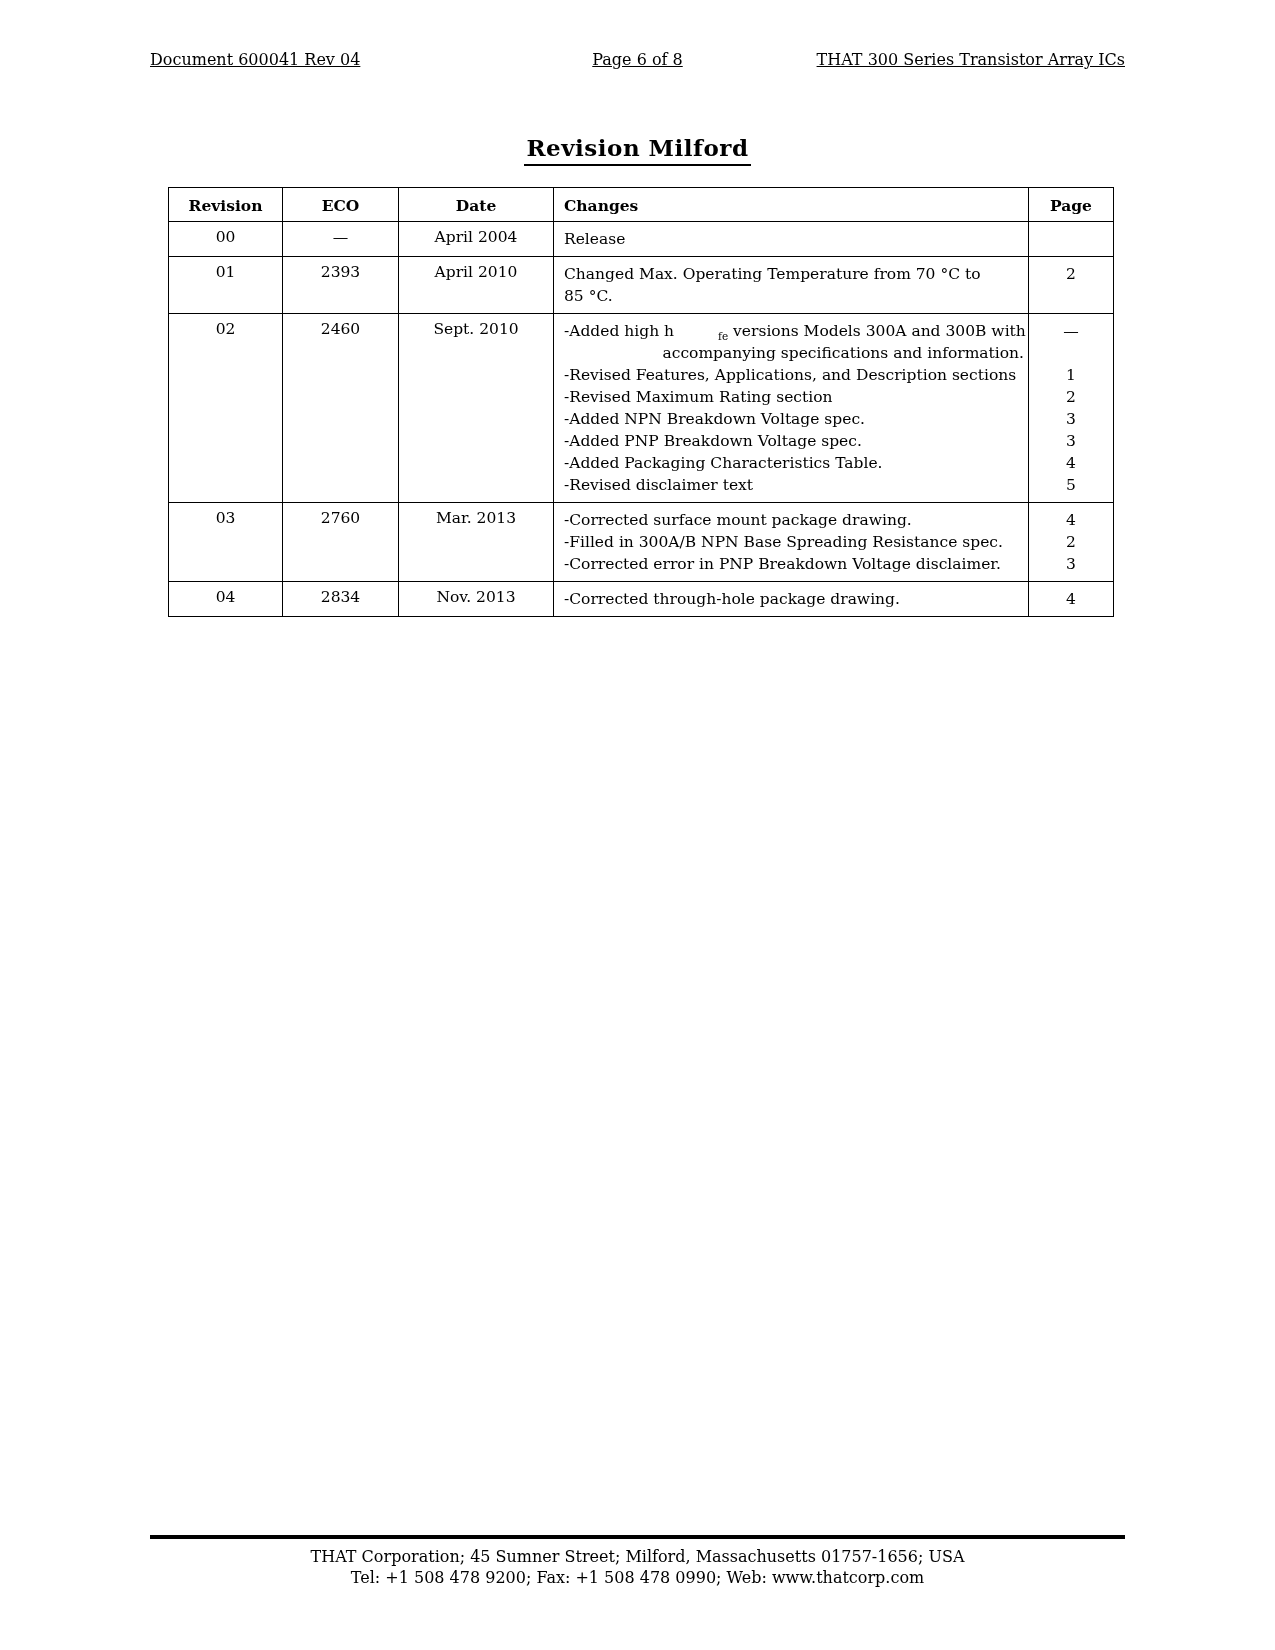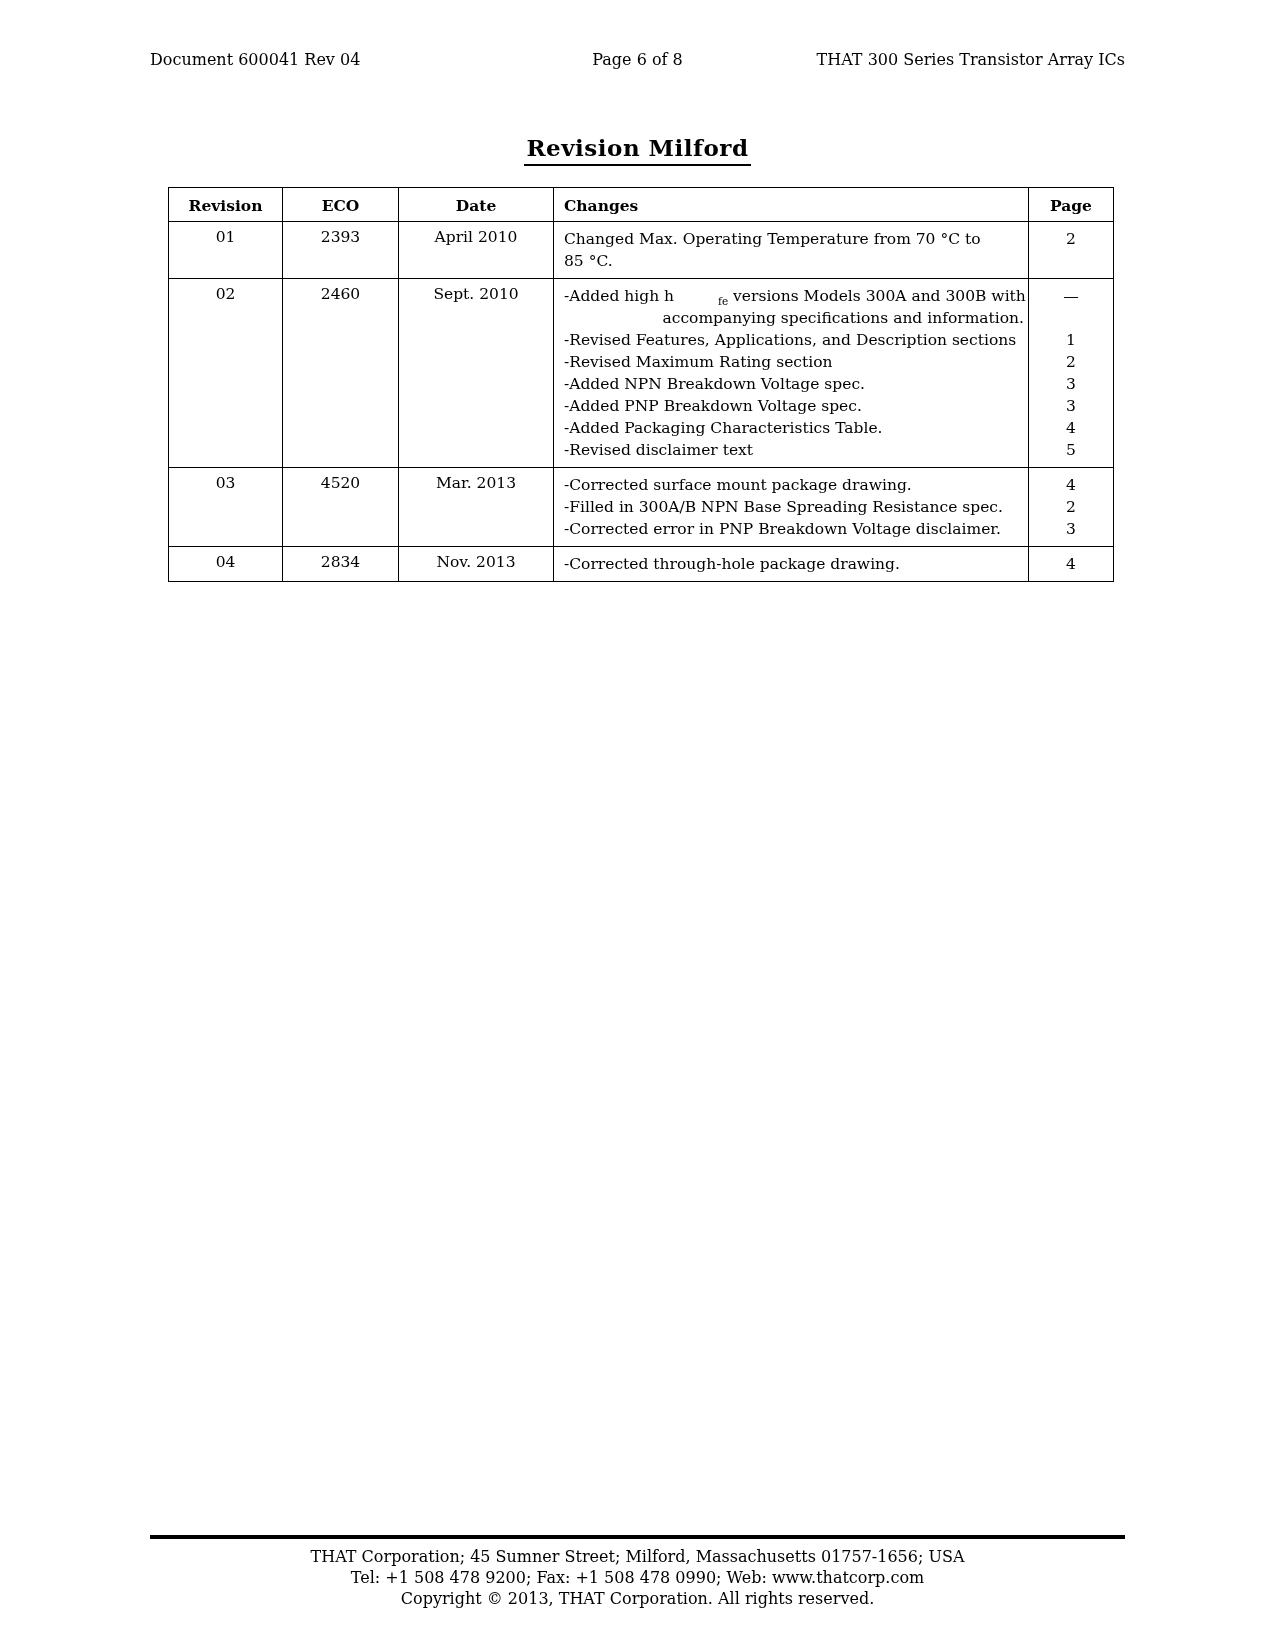--- a/index.html
+++ b/index.html
@@ -19,20 +19,21 @@
 
   
   .page-header {
     position: absolute;
     top: 50px;
     left: 150px;
     width: 975px;
     display: flex;
     font-size: 16px;
     line-height: 20px;
+    text-decoration: underline;
   }
   .page-header .seg { flex: 1; }
   .page-header .seg.left   { text-align: left; }
   .page-header .seg.center { text-align: center; flex: 0 0 auto; }
   .page-header .seg.right  { text-align: right; }
 
   
   .doc-title-wrap {
     position: absolute;
     top: 134px;
@@ -136,20 +137,31 @@
       <tr>
         <th>Revision</th>
         <th>ECO</th>
         <th>Date</th>
         <th class="h-changes">Changes</th>
         <th>Page</th>
       </tr>
     </thead>
     <tbody>
 
+      <tr>
+        <td class="c-rev">00</td>
+        <td class="c-eco">—</td>
+        <td class="c-date">April 2004</td>
+        <td class="c-changes">
+          <div class="line">Release</div>
+        </td>
+        <td class="c-page">
+          <div class="line"></div>
+        </td>
+      </tr>
 
       <tr>
         <td class="c-rev">01</td>
         <td class="c-eco">2393</td>
         <td class="c-date">April 2010</td>
         <td class="c-changes">
           <div class="line">Changed Max. Operating Temperature from 70 °C to</div>
           <div class="line">85 °C.</div>
         </td>
         <td class="c-page">
@@ -179,21 +191,21 @@
           <div class="line">2</div>
           <div class="line">3</div>
           <div class="line">3</div>
           <div class="line">4</div>
           <div class="line">5</div>
         </td>
       </tr>
 
       <tr>
         <td class="c-rev">03</td>
-        <td class="c-eco">4520</td>
+        <td class="c-eco">2760</td>
         <td class="c-date">Mar. 2013</td>
         <td class="c-changes">
           <div class="line">-Corrected surface mount package drawing.</div>
           <div class="line">-Filled in 300A/B NPN Base Spreading Resistance spec.</div>
           <div class="line">-Corrected error in PNP Breakdown Voltage disclaimer.</div>
         </td>
         <td class="c-page">
           <div class="line">4</div>
           <div class="line">2</div>
           <div class="line">3</div>
@@ -211,16 +223,15 @@
           <div class="line">4</div>
         </td>
       </tr>
 
     </tbody>
   </table>
 
   <div class="page-footer">
     <div>THAT Corporation; 45 Sumner Street; Milford, Massachusetts 01757-1656; USA</div>
     <div>Tel: +1 508 478 9200; Fax: +1 508 478 0990; Web: www.thatcorp.com</div>
-    <div>Copyright © 2013, THAT Corporation. All rights reserved.</div>
   </div>
 
 </div>
 
 </body></html>

